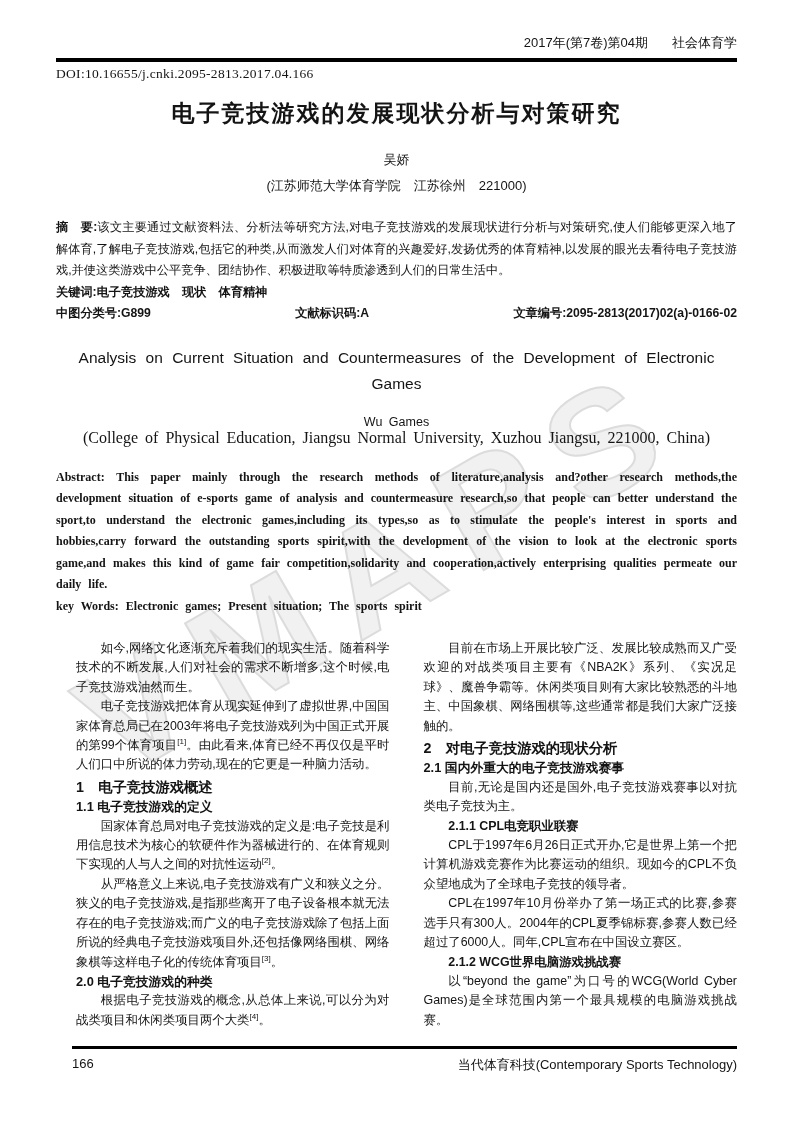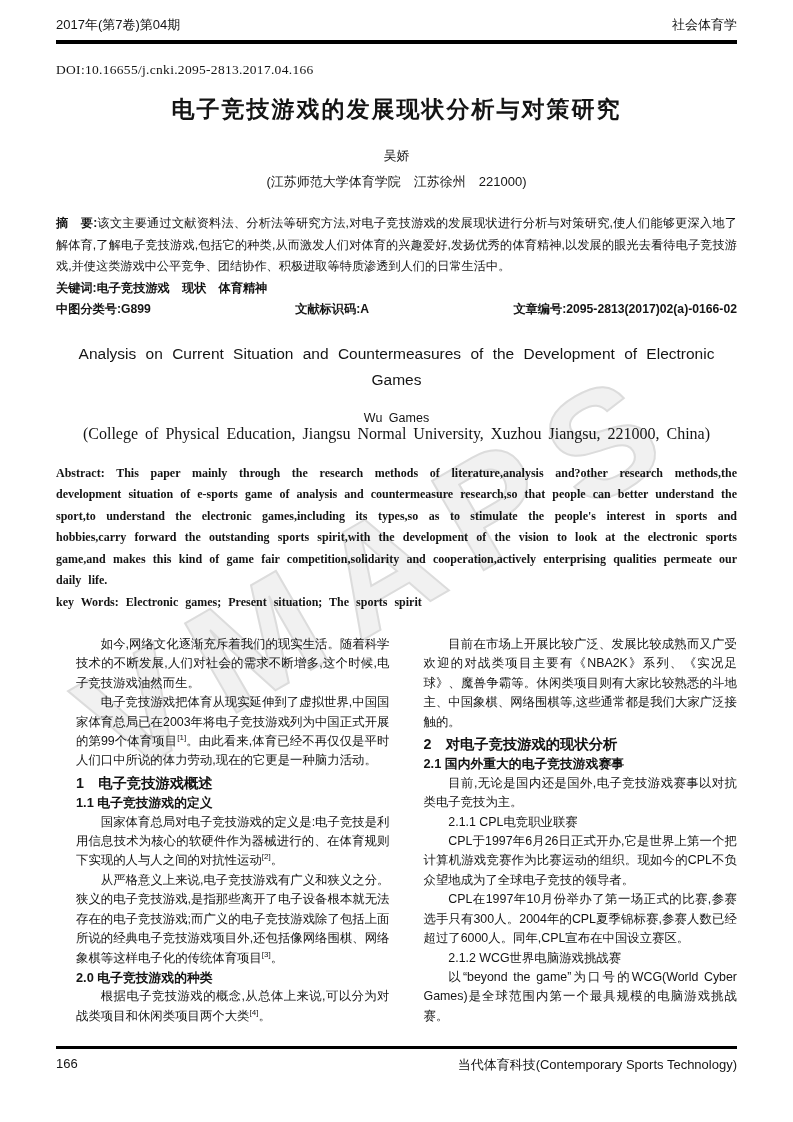--- a/index.html
+++ b/index.html
@@ -11,23 +11,23 @@
   .content{position:relative;z-index:1;padding:0 56px;}
   
   .watermark{
     position:absolute;z-index:0;left:15px;top:495px;width:730px;height:150px;
     line-height:150px;text-align:center;font-size:150px;font-weight:bold;
     letter-spacing:26px;color:#f1f1f1;-webkit-text-stroke:2px #dcdcdc;
     transform:rotate(-30deg);user-select:none;pointer-events:none;
     font-family:"Liberation Sans",sans-serif;
   }
   
-  .hdr{display:flex;justify-content:space-between;padding-top:16px;font-size:13px;}
+  .hdr{display:flex;justify-content:flex-end;padding-top:34px;font-size:13px;gap:24px;}
   .hdr-rule{height:4px;background:#000;margin-top:6px;}
-  .doi{margin-top:18px;font-size:13.5px;font-family:"Liberation Serif",serif;letter-spacing:.3px;}
+  .doi{margin-top:4px;font-size:13.5px;font-family:"Liberation Serif",serif;letter-spacing:.3px;}
   
   .title-cn{margin-top:16px;text-align:center;font-size:23px;font-weight:bold;letter-spacing:2px;}
   .author-cn{margin-top:22px;text-align:center;font-size:13px;}
   .affil-cn{margin-top:8px;text-align:center;font-size:13px;}
   
   .abstract-cn{margin:22px 0 0;font-size:12.2px;line-height:21.5px;text-align:justify;}
   .lbl{font-weight:bold;}
   .kw-cn{margin:0;font-size:12.2px;line-height:21.5px;font-weight:bold;}
   .meta-row{display:flex;justify-content:space-between;font-size:12.2px;line-height:21.5px;font-weight:bold;}
   
@@ -38,24 +38,24 @@
     font-weight:600;word-spacing:4px;font-family:"Liberation Serif",serif;}
   .kw-en{margin:0;font-size:12px;line-height:21.5px;font-weight:600;word-spacing:4px;
     font-family:"Liberation Serif",serif;}
   
   .columns{display:flex;gap:14px;margin-top:22px;}
   .col{flex:1;min-width:0;font-size:12.4px;line-height:19.4px;text-align:justify;margin-left:20px;}
   .blk{margin:0;}
   .blk.p{text-indent:2em;}
   .blk.h1{font-weight:bold;font-size:14.3px;margin-top:3px;}
   .blk.h2{font-weight:bold;font-size:12.8px;}
-  .blk.h3{text-indent:2em;}
+  .blk.h3{text-indent:2em;font-weight:bold;}
   .col sup{font-size:8px;line-height:0;}
   
-  .footer{position:absolute;z-index:1;left:56px;right:56px;top:1046px;}
+  .footer{position:absolute;z-index:1;left:72px;right:56px;top:1046px;}
   .footer-rule{height:3px;background:#000;}
   .footer-row{display:flex;justify-content:space-between;margin-top:7px;font-size:13px;}
 </style>
 </head>
 <body>
 
 <div class="page">
 
   <div class="watermark">VMAPS</div>
 

